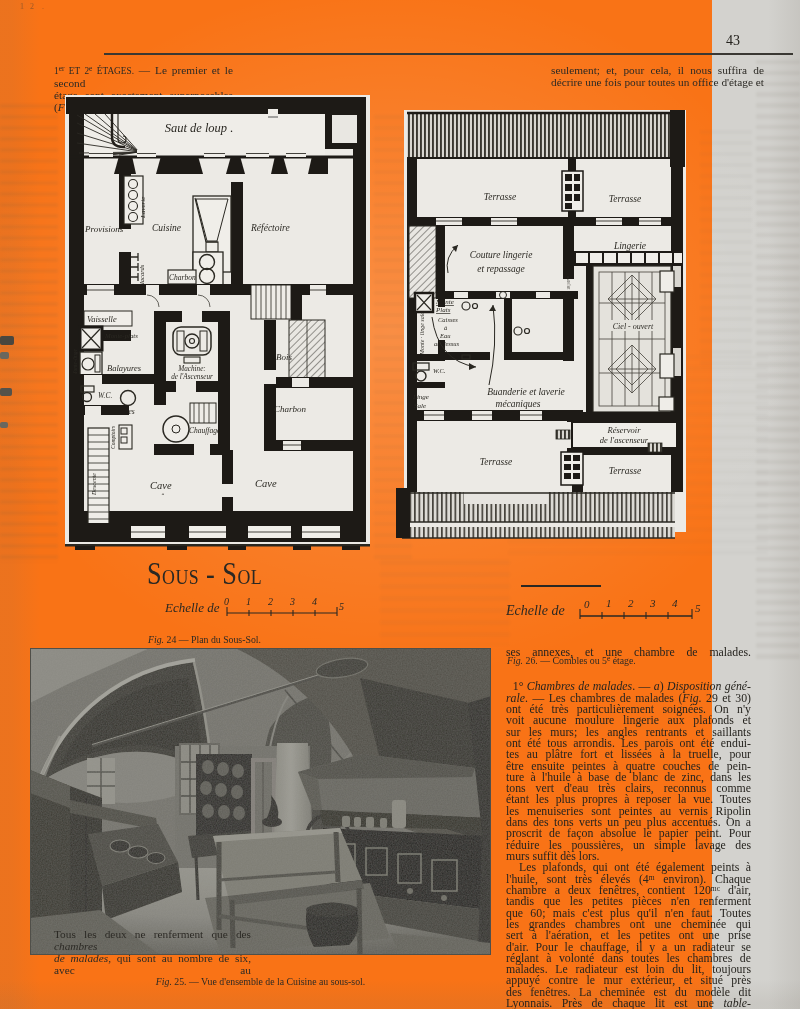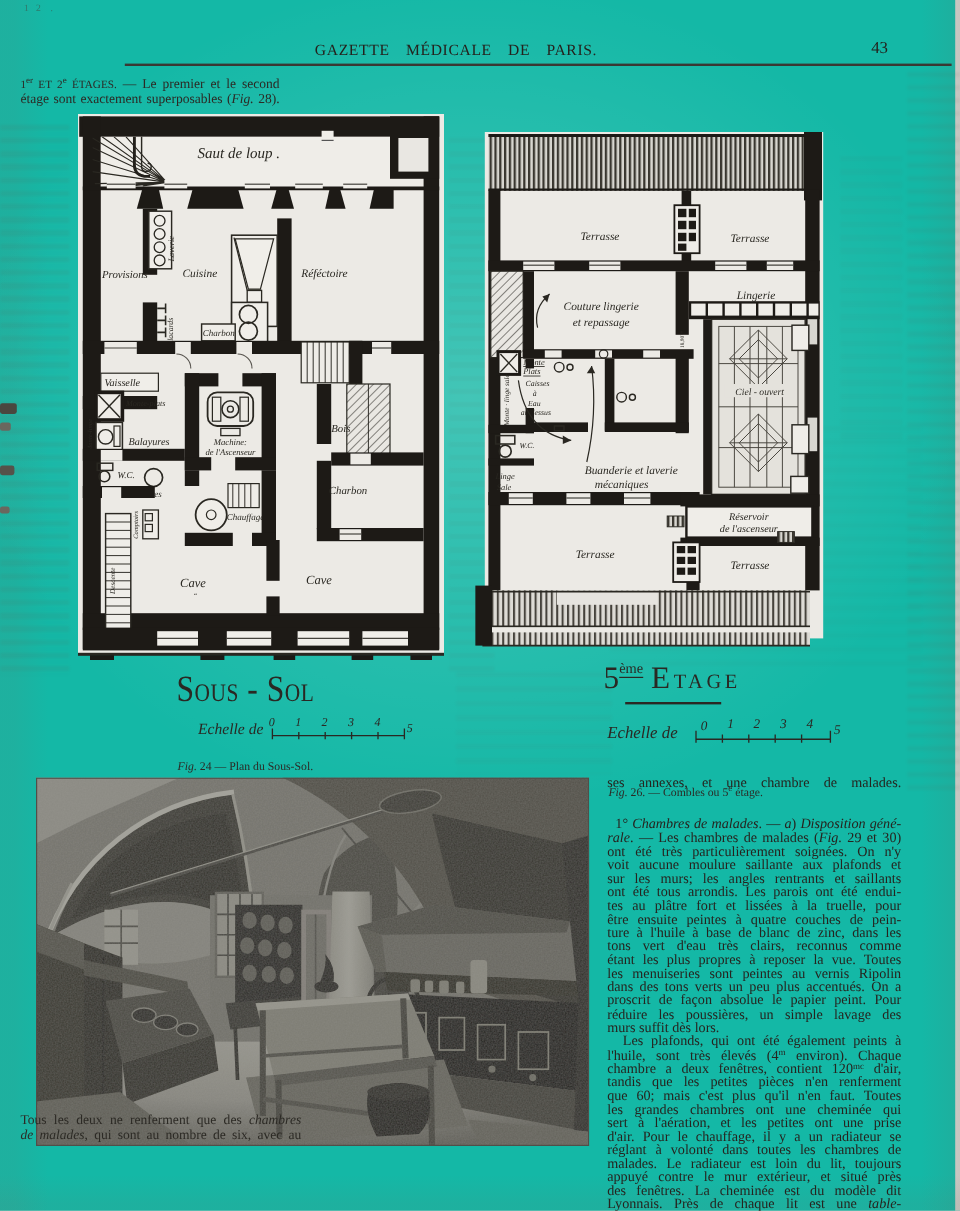--- a/index.html
+++ b/index.html
@@ -1,21 +1,21 @@
 <!DOCTYPE html>
 <html><head>
 <meta charset="utf-8">
 <style>
   html,body{margin:0;padding:0;}
   body{width:800px;height:1009px;overflow:hidden;background:#d3d2ce;}
-  #page{position:relative;width:796px;height:1009px;background:#14b8a6;
+  #page{position:relative;width:712px;height:1009px;background:#f97316;
         font-family:"Liberation Serif",serif;color:#26241f;}
   .abs{position:absolute;}
   .bodytxt{font-size:11.3px;line-height:12px;color:#2c2a25;}
-  .bodytxt div{text-align:justify;text-align-last:justify;}
+  .bodytxt div{text-align:justify;text-align-last:justify;margin-left:37px;}
   .bodytxt div.nj{text-align-last:left;}
   .rcol{font-size:11.8px;line-height:11.32px;color:#26241f;}
   .rcol div{text-align:justify;text-align-last:justify;}
   .rcol div.nj{text-align-last:left;}
   .cap{font-size:9.8px;color:#2c2a25;margin-top:14px;}
   i{font-style:italic;}
   sup{font-size:7.5px;line-height:0;vertical-align:3.5px;}
 </style>
 </head>
 <body>
@@ -34,32 +34,35 @@
 
 <div class="abs" style="left:0;top:336px;width:14px;height:9px;background:#4a473f;border-radius:2px;"></div>
 <div class="abs" style="left:0;top:352px;width:9px;height:7px;background:#6a675e;border-radius:2px;"></div>
 <div class="abs" style="left:0;top:388px;width:12px;height:8px;background:#55524a;border-radius:2px;"></div>
 <div class="abs" style="left:0;top:422px;width:8px;height:6px;background:#6a675e;border-radius:2px;"></div>
 
 <div class="abs" style="left:528px;top:504px;width:200px;font-family:'Liberation Serif',serif;font-size:11px;letter-spacing:2px;color:rgba(60,55,45,0.45);filter:blur(0.4px);">EDICI&nbsp;&nbsp;ordena</div>
 <div class="abs" style="left:530px;top:488px;width:160px;font-size:9px;color:rgba(70,64,54,0.3);filter:blur(0.5px);">r&nbsp;&nbsp;2&nbsp;&nbsp;&nbsp;&nbsp;&nbsp;3</div>
 <div class="abs" style="left:20px;top:2px;width:120px;font-size:8px;color:rgba(70,64,54,0.5);">1&nbsp;&nbsp;&nbsp;2&nbsp;&nbsp;&nbsp;&nbsp;.</div>
 
-<div class="abs" style="left:0;top:34px;width:760px;text-align:center;font-size:13px;letter-spacing:0.55px;word-spacing:3px;color:#24221d;">GAZETTE&nbsp; MÉDICALE&nbsp; DE&nbsp; PARIS.</div>
 
 <div class="abs" style="left:726px;top:33px;font-size:14px;color:#24221d;">43</div>
 
 <div class="abs" style="left:104px;top:53px;width:689px;height:2.4px;background:#3a3833;"></div>
 
 <div class="abs bodytxt" style="left:17px;top:64px;width:216px;">
   <div><span style="font-size:9.3px;">1<sup>er</sup> ET 2<sup>e</sup> ÉTAGES.</span> — Le premier et le second</div>
   <div>étage sont exactement superposables (<i>Fig.</i> 28).</div>
 </div>
 
 
+<div class="abs bodytxt" style="left:514px;top:64px;width:250px;">
+  <div>seulement; et, pour cela, il nous suffira de</div>
+  <div>décrire une fois pour toutes un office d'étage et</div>
+</div>
 
 <div class="abs" style="left:55px;top:95px;">
 <svg width="330" height="455" viewBox="0 0 330 455" xmlns="http://www.w3.org/2000/svg">
   <defs>
     <pattern id="diagh" width="5" height="5" patternUnits="userSpaceOnUse" patternTransform="rotate(45)">
       <rect width="5" height="5" fill="#e9e7e2"></rect>
             <line x1="0" y1="0" x2="0" y2="5" stroke="#3a3833" stroke-width="1"></line>
     </pattern>
   </defs>
 
@@ -653,21 +656,20 @@
           <text x="103" y="9">2</text>
           <text x="125" y="9">3</text>
           <text x="147" y="9">4</text>
           <text x="174" y="14">5</text>
   </g>
 </svg>
 </div>
 
 <div class="abs cap" style="left:148px;top:620px;"><i>Fig.</i> 24 — <b style="font-weight:normal;">Plan du Sous-Sol.</b></div>
 
-<div class="abs" style="left:503px;top:550px;width:160px;font-size:26px;color:#2a2823;">5<span style="font-size:12px;vertical-align:12px;border-bottom:1px solid #2a2823;">ème</span> <span style="letter-spacing:3px;">E</span><span style="font-size:17px;letter-spacing:3px;">TAGE</span></div>
 
 <div class="abs" style="left:521px;top:585px;width:80px;height:1.6px;background:#2a2823;"></div>
 
 <div class="abs" style="left:506px;top:598px;">
 <svg width="200" height="26" viewBox="0 0 200 26" xmlns="http://www.w3.org/2000/svg">
   <text x="0" y="17" font-size="14" font-style="italic" fill="#2a2823" font-family="Liberation Serif,serif">Echelle  de</text>
   <line x1="74" y1="18" x2="186" y2="18" stroke="#2a2823" stroke-width="1.3"></line>
   <g stroke="#2a2823" stroke-width="1.1">
     <line x1="74" y1="11" x2="74" y2="21"></line>
           <line x1="96" y1="14" x2="96" y2="21"></line>
@@ -861,33 +863,34 @@
   <ellipse cx="242" cy="174" rx="10" ry="5" fill="#2b2a25"></ellipse>
 
   <polygon points="0,270 70,262 130,307 0,307" fill="#605f57"></polygon>
   <polygon points="360,285 461,295 461,307 370,307" fill="#64635b"></polygon>
   </g>
 
   <rect x="0.5" y="0.5" width="460" height="306" fill="none" stroke="#504f49" stroke-width="1"></rect>
 </svg>
 </div>
 
+<div class="abs cap" style="left:30px;top:962px;width:461px;text-align:center;"><i>Fig.</i> 25. — Vue d'ensemble de la Cuisine au sous-sol.</div>
 
 <div class="abs bodytxt" style="left:17px;top:928px;width:234px;">
   <div>Tous les deux ne renferment que des <i>chambres</i></div>
   <div><i>de malades</i>, qui sont au nombre de six, avec au</div>
 </div>
 
 
 <div class="abs rcol" style="left:506px;top:647px;width:245px;">
 <div>ses annexes, et une chambre de malades.</div>
 <div style="margin-top:23px;">&nbsp;&nbsp;1° <i>Chambres de malades</i>. — <i>a</i>) <i>Disposition géné-</i></div>
 <div><i>rale</i>. — Les chambres de malades (<i>Fig.</i> 29 et 30)</div>
 <div>ont été très particulièrement soignées. On n'y</div>
-<div>voit aucune moulure saillante aux plafonds et</div>
+<div>voit aucune moulure lingerie aux plafonds et</div>
 <div>sur les murs; les angles rentrants et saillants</div>
 <div>ont été tous arrondis. Les parois ont été endui-</div>
 <div>tes au plâtre fort et lissées à la truelle, pour</div>
 <div>être ensuite peintes à quatre couches de pein-</div>
 <div>ture à l'huile à base de blanc de zinc, dans les</div>
 <div>tons vert d'eau très clairs, reconnus comme</div>
 <div>étant les plus  propres à reposer la vue. Toutes</div>
 <div>les menuiseries sont peintes au vernis Ripolin</div>
 <div>dans des tons verts un peu plus accentués. On a</div>
 <div>proscrit de façon absolue le papier peint. Pour</div>

